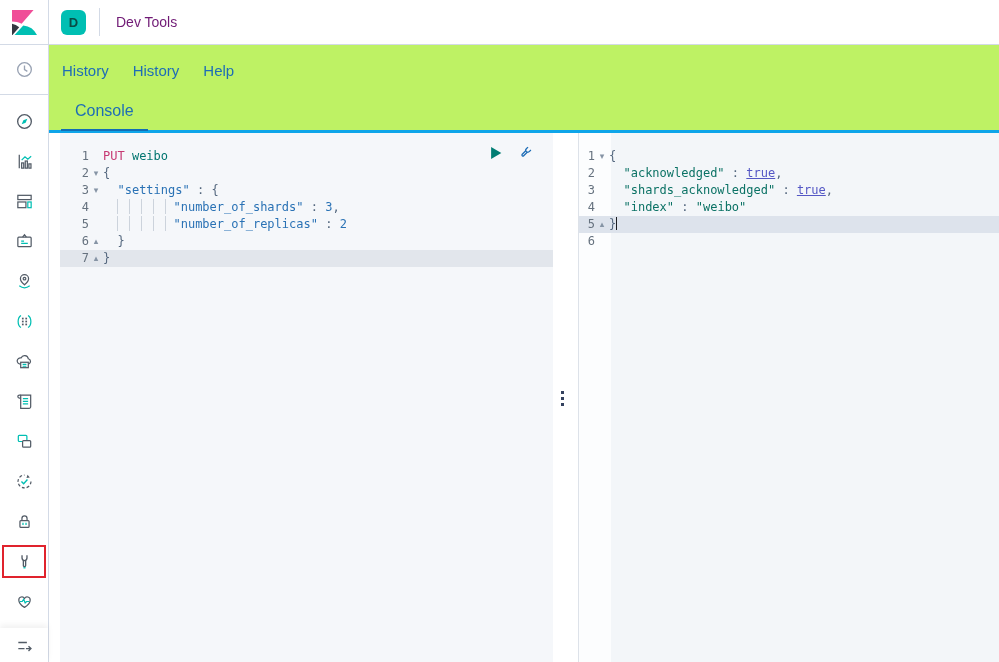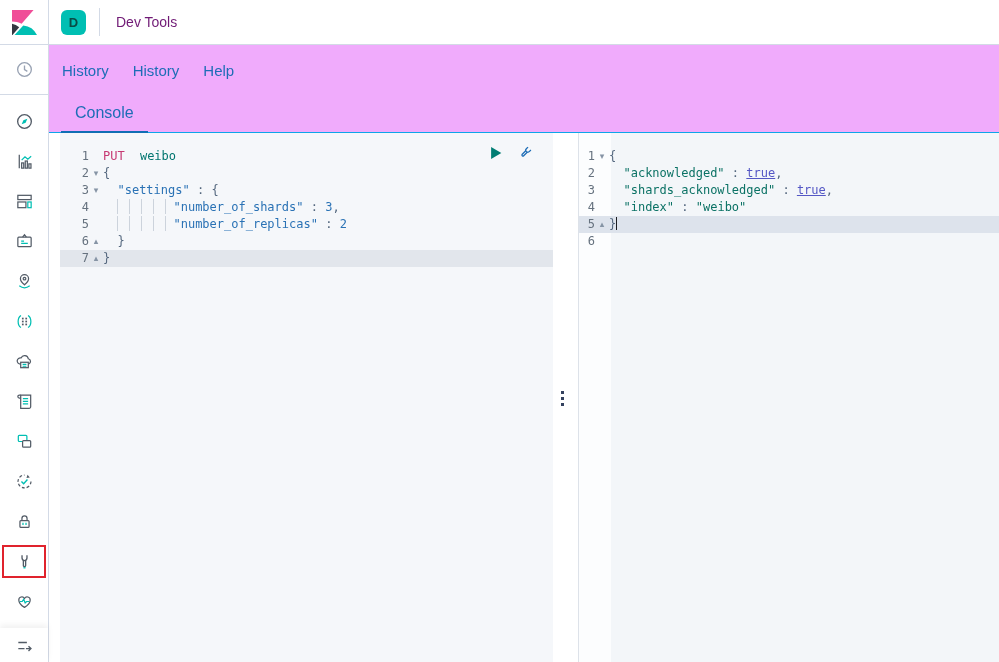--- a/index.html
+++ b/index.html
@@ -16,24 +16,24 @@
   
   .sidebar { position:absolute; left:0; top:45px; bottom:0; width:49px; border-right:1px solid #d3dae6; background:#fff; display:flex; flex-direction:column; z-index:2; }
   .sb-top { height:50px; display:flex; align-items:center; justify-content:center; border-bottom:1px solid #d3dae6; }
   .sb-apps { flex:1; display:flex; flex-direction:column; align-items:center; padding-top:6px; }
   .sb-item { width:48px; height:40px; display:flex; align-items:center; justify-content:center; cursor:pointer; }
   .sb-item.boxed { width:44px; height:33px; margin:3.5px 2px; border:2px solid #e0232d; }
   .sb-bottom { height:34px; display:flex; align-items:center; justify-content:center; box-shadow:0 -3px 6px rgba(0,0,0,.06); }
   .sb-item svg, .sb-top svg, .sb-bottom svg { display:block; }
 
   
-  .main { position:absolute; left:49px; top:45px; right:0; bottom:0; display:flex; flex-direction:column; background:#f0abfc; }
+  .main { position:absolute; left:49px; top:45px; right:0; bottom:0; display:flex; flex-direction:column; background:#bef264; }
   .navrow { height:50px; display:flex; align-items:center; padding-left:13px; gap:24px; flex:none; }
   .navlink { color:#1e6db6; font-size:15px; cursor:pointer; text-decoration:none; }
-  .tabrow { height:38px; display:flex; align-items:flex-end; padding-left:12px; border-bottom:1px solid #0ea5e9; flex:none; }
+  .tabrow { height:38px; display:flex; align-items:flex-end; padding-left:12px; border-bottom:3px solid #0ea5e9; flex:none; }
   .tab { font-size:16px; color:#1e6db6; padding:0 14px 9px; border-bottom:2px solid transparent; margin-bottom:-1px; cursor:pointer; }
   .tab.active { border-bottom-color:#116eb4; }
 
   
   .editors { flex:1; display:flex; padding-left:11px; background:#fff; min-height:0; font-family:"DejaVu Sans Mono", monospace; font-size:12px; }
   .panel { padding-top:15px; position:relative; overflow:hidden; }
   .request-panel { width:493px; background:#f5f7fa; }
   .gap { width:25px; position:relative; background:#fff; }
   .drag-handle { position:absolute; left:8px; top:258px; display:flex; flex-direction:column; gap:3px; cursor:col-resize; }
   .drag-handle .dot { width:3px; height:3px; background:#33415e; }
@@ -43,21 +43,21 @@
   .code-row { display:flex; height:17px; line-height:17px; position:relative; white-space:pre; }
   .code-row.hl { background:#dde3ec; }
   .request-panel .code-row.hl { background:#e2e6ec; }
   .gutter { flex:none; text-align:right; color:#66727f; }
   .request-panel .gutter { width:29px; }
   .response-panel .gutter { width:16px; }
   .fold { flex:none; width:14px; text-align:center; color:#8694a5; font-size:9px; font-family:"DejaVu Sans", sans-serif; }
   .code-content { flex:1; white-space:pre; }
 
   .tok-method { color:#c63972; }
-  .tok-url    { color:#00756f;margin-left:8px; }
+  .tok-url    { color:#00756f; }
   .tok-key    { color:#2a72b5; }
   .tok-num    { color:#2a72b5; }
   .tok-punct  { color:#54677e; }
   .tok-plain  { color:#3f4752; }
   .tok-rkey   { color:#0b7265; }
   .tok-bool   { color:#5457c5;text-decoration:underline; }
   .tok-rstr   { color:#0b7265; }
   .tok-guides { display:inline-block; width:56px; height:15px; vertical-align:top;
                 background:repeating-linear-gradient(to right,#ccd3dc 0,#ccd3dc 1px,transparent 1px,transparent 12px);
                 background-size:49px 15px; background-repeat:no-repeat; }

